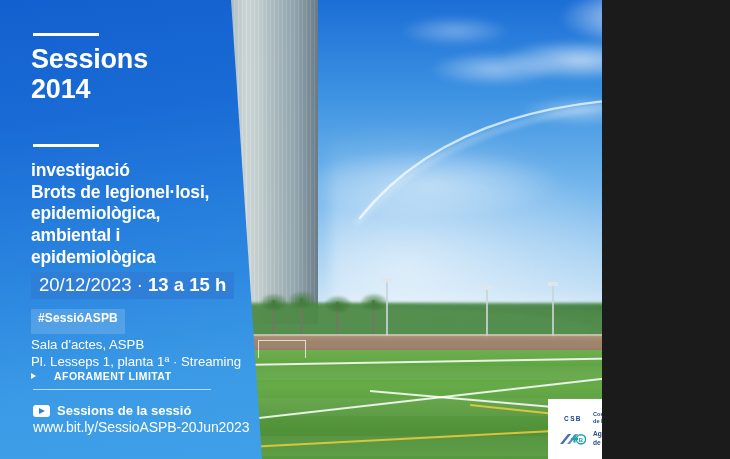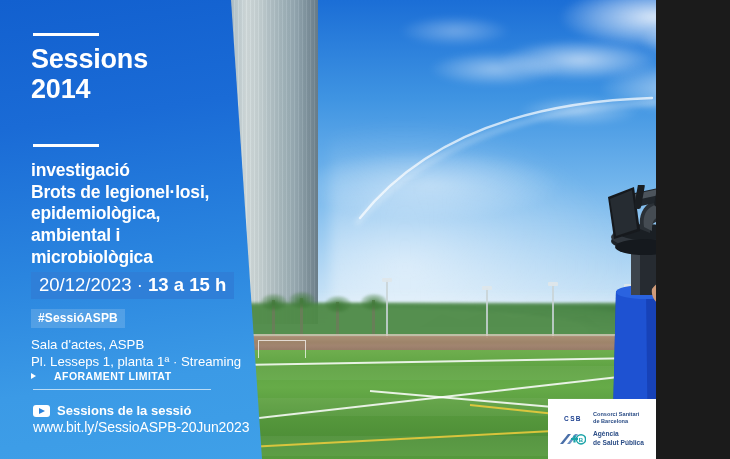--- a/index.html
+++ b/index.html
@@ -1,19 +1,19 @@
 <!DOCTYPE html>
 <html><head>
 <meta charset="utf-8">
 <style>
   * { margin:0; padding:0; box-sizing:border-box; }
   html,body { background:#1b1b1b; }
   .poster {
     position:relative;
-    width:656px; height:459px;
+    width:602px; height:459px;
     overflow:hidden;
     font-family:"Liberation Sans","DejaVu Sans",sans-serif;
     background:#1868d2;
   }
 
   
   .photo { position:absolute; inset:0; overflow:hidden; }
 
   .sky {
     position:absolute; left:0; top:0; width:100%; height:77%;
@@ -181,21 +181,21 @@
     padding:3px 8px 4px 8px;
     color:#fff; font-size:18.5px; line-height:1.1;
     white-space:nowrap;
   }
   .datebox .d1 { font-weight:normal; }
   .datebox .d2 { font-weight:bold; }
 
   .hashtag {
     position:absolute; left:31px; top:309px;
     background:rgba(255,255,255,.16);
-    padding:2px 7px 3px 7px;
+    padding:2px 7px 9px 7px;
     color:#fff; font-size:12px; font-weight:bold; letter-spacing:.1px;
     white-space:nowrap;
   }
 
   .venue {
     position:absolute; left:31px; top:336px; width:215px;
     color:#fff; font-size:13.2px; line-height:1.32;
   }
 
   .limited {
@@ -369,21 +369,21 @@
       <div>2014</div>
     </div>
 
     <div class="rule rule-mid"></div>
 
     <div class="subtitle">
       <div>investigació</div>
       <div>Brots de legionel·losi,</div>
       <div>epidemiològica,</div>
       <div>ambiental i</div>
-      <div>microbiològica</div>
+      <div>epidemiològica</div>
     </div>
 
     <div class="datebox"><span class="d1">20/12/2023 · </span><span class="d2">13 a 15 h</span></div>
 
     <div class="hashtag">#SessióASPB</div>
 
     <div class="venue">
       <div>Sala d'actes, ASPB</div>
       <div>Pl. Lesseps 1, planta 1ª · Streaming</div>
     </div>

